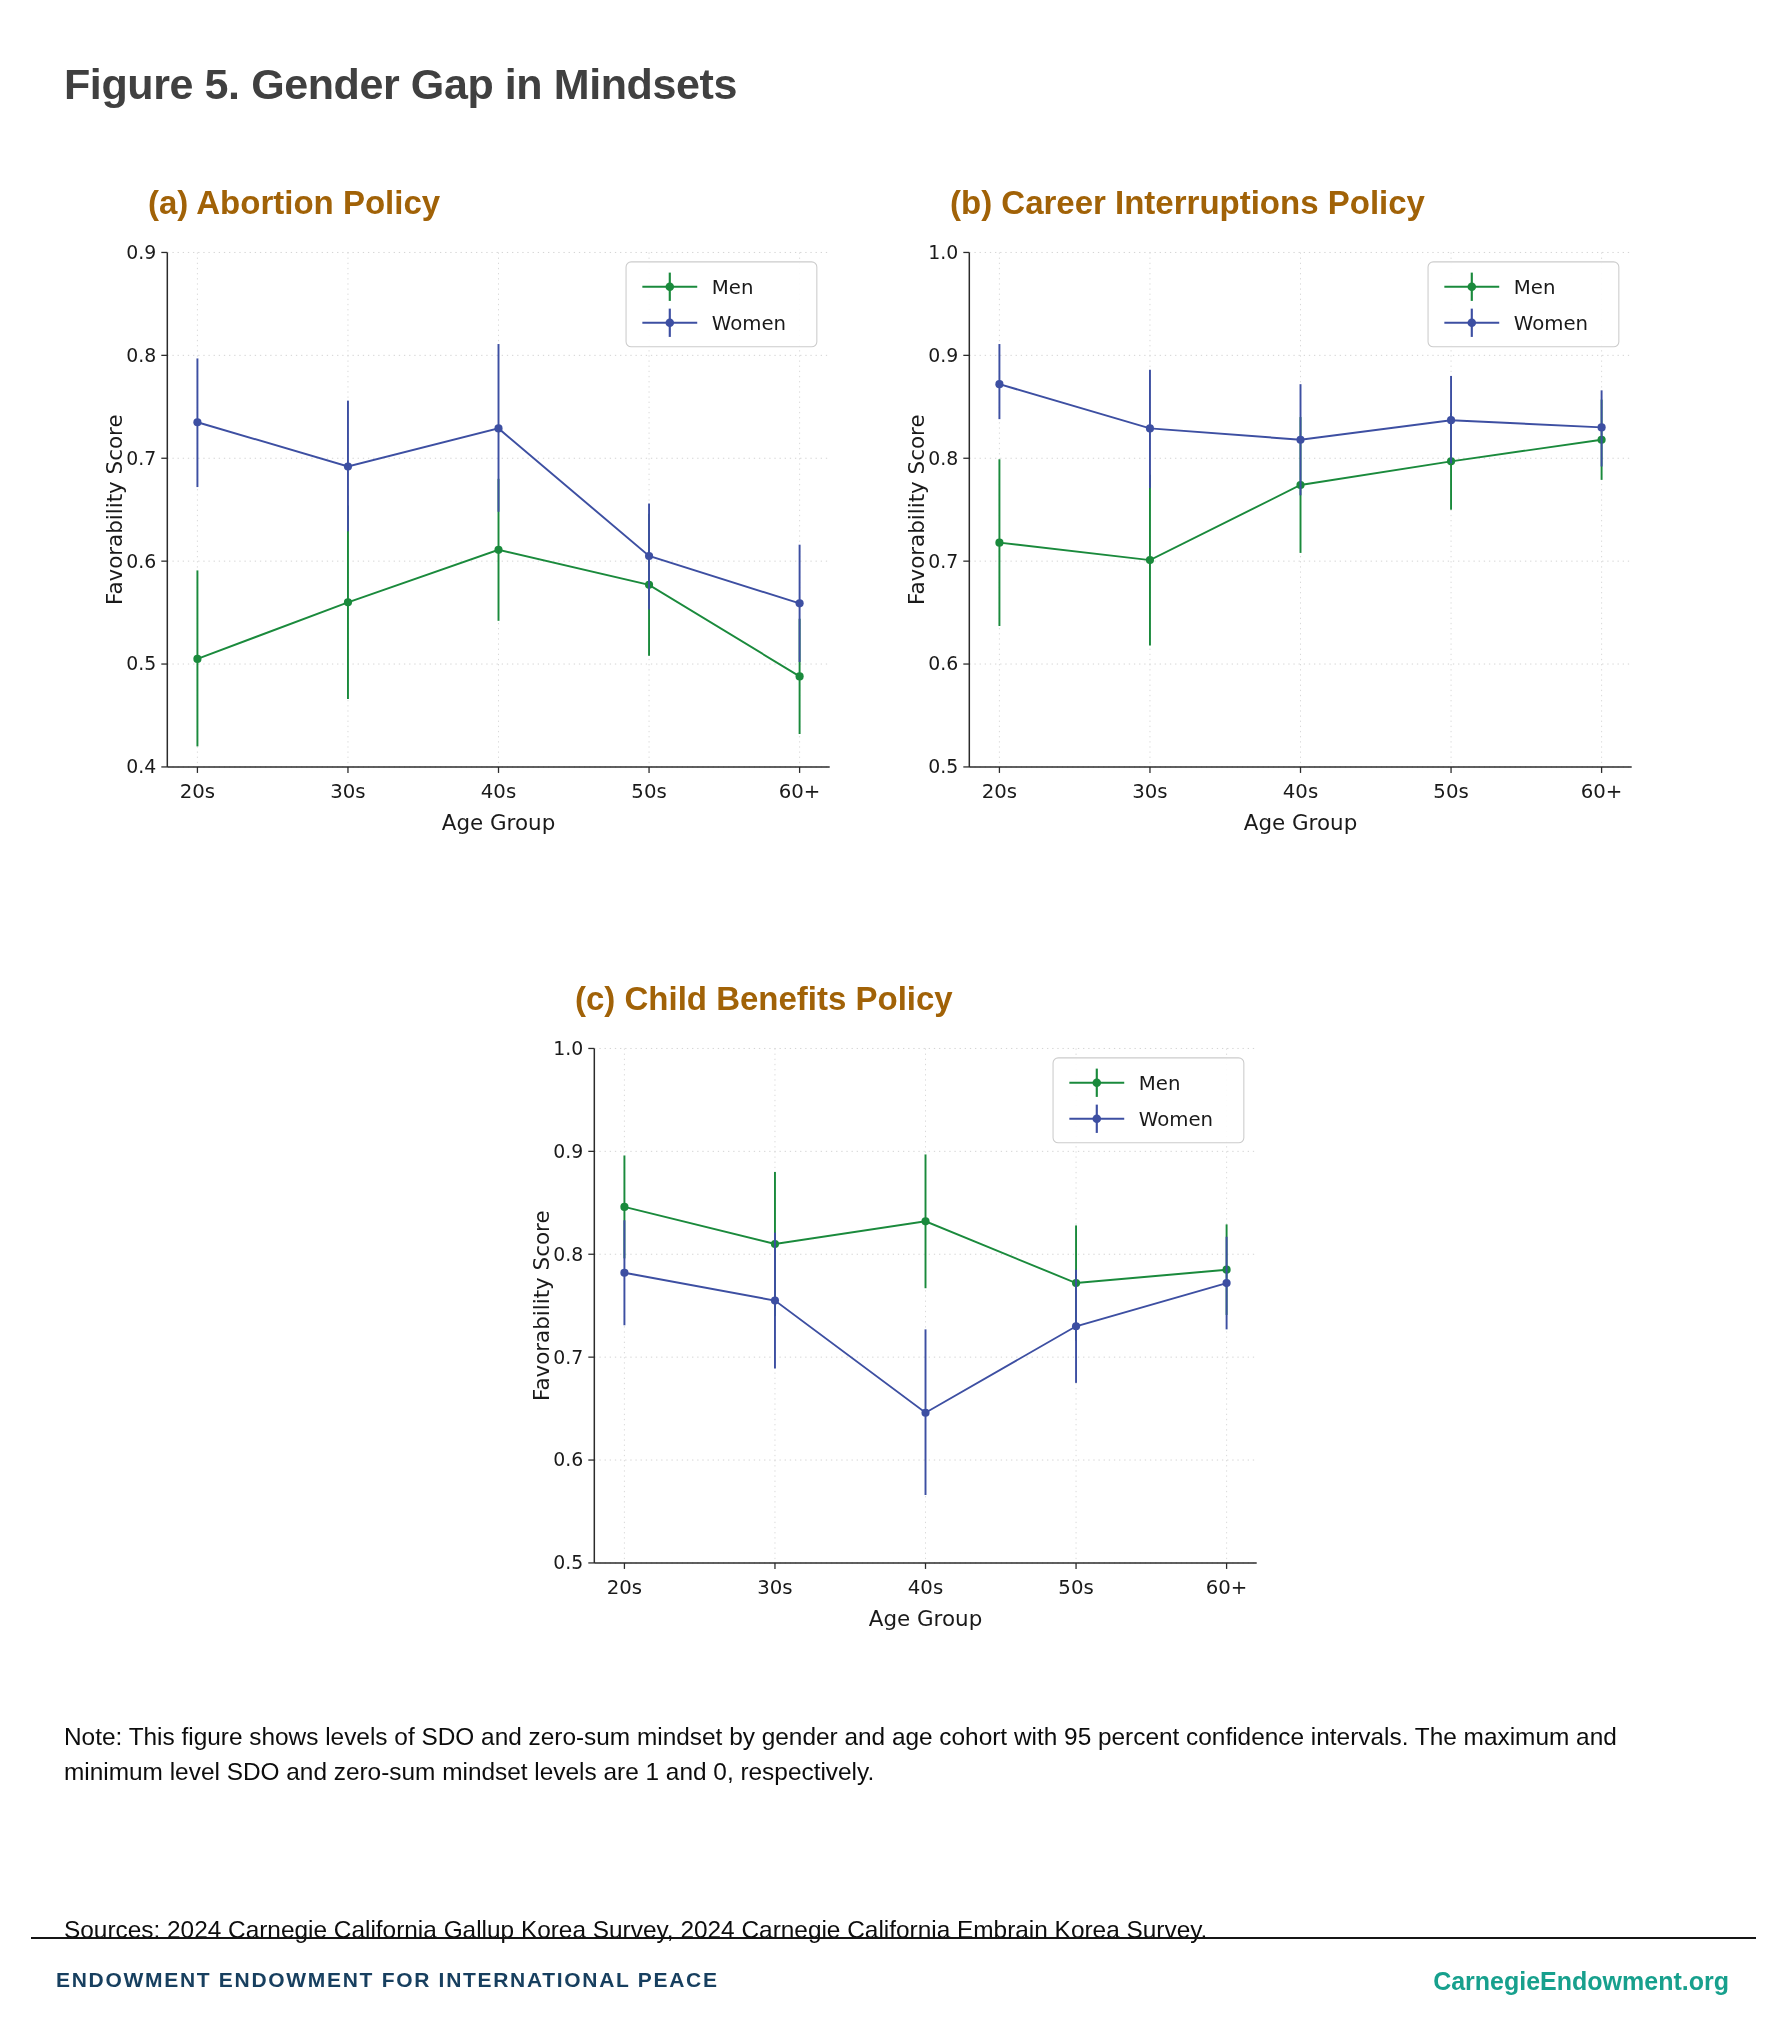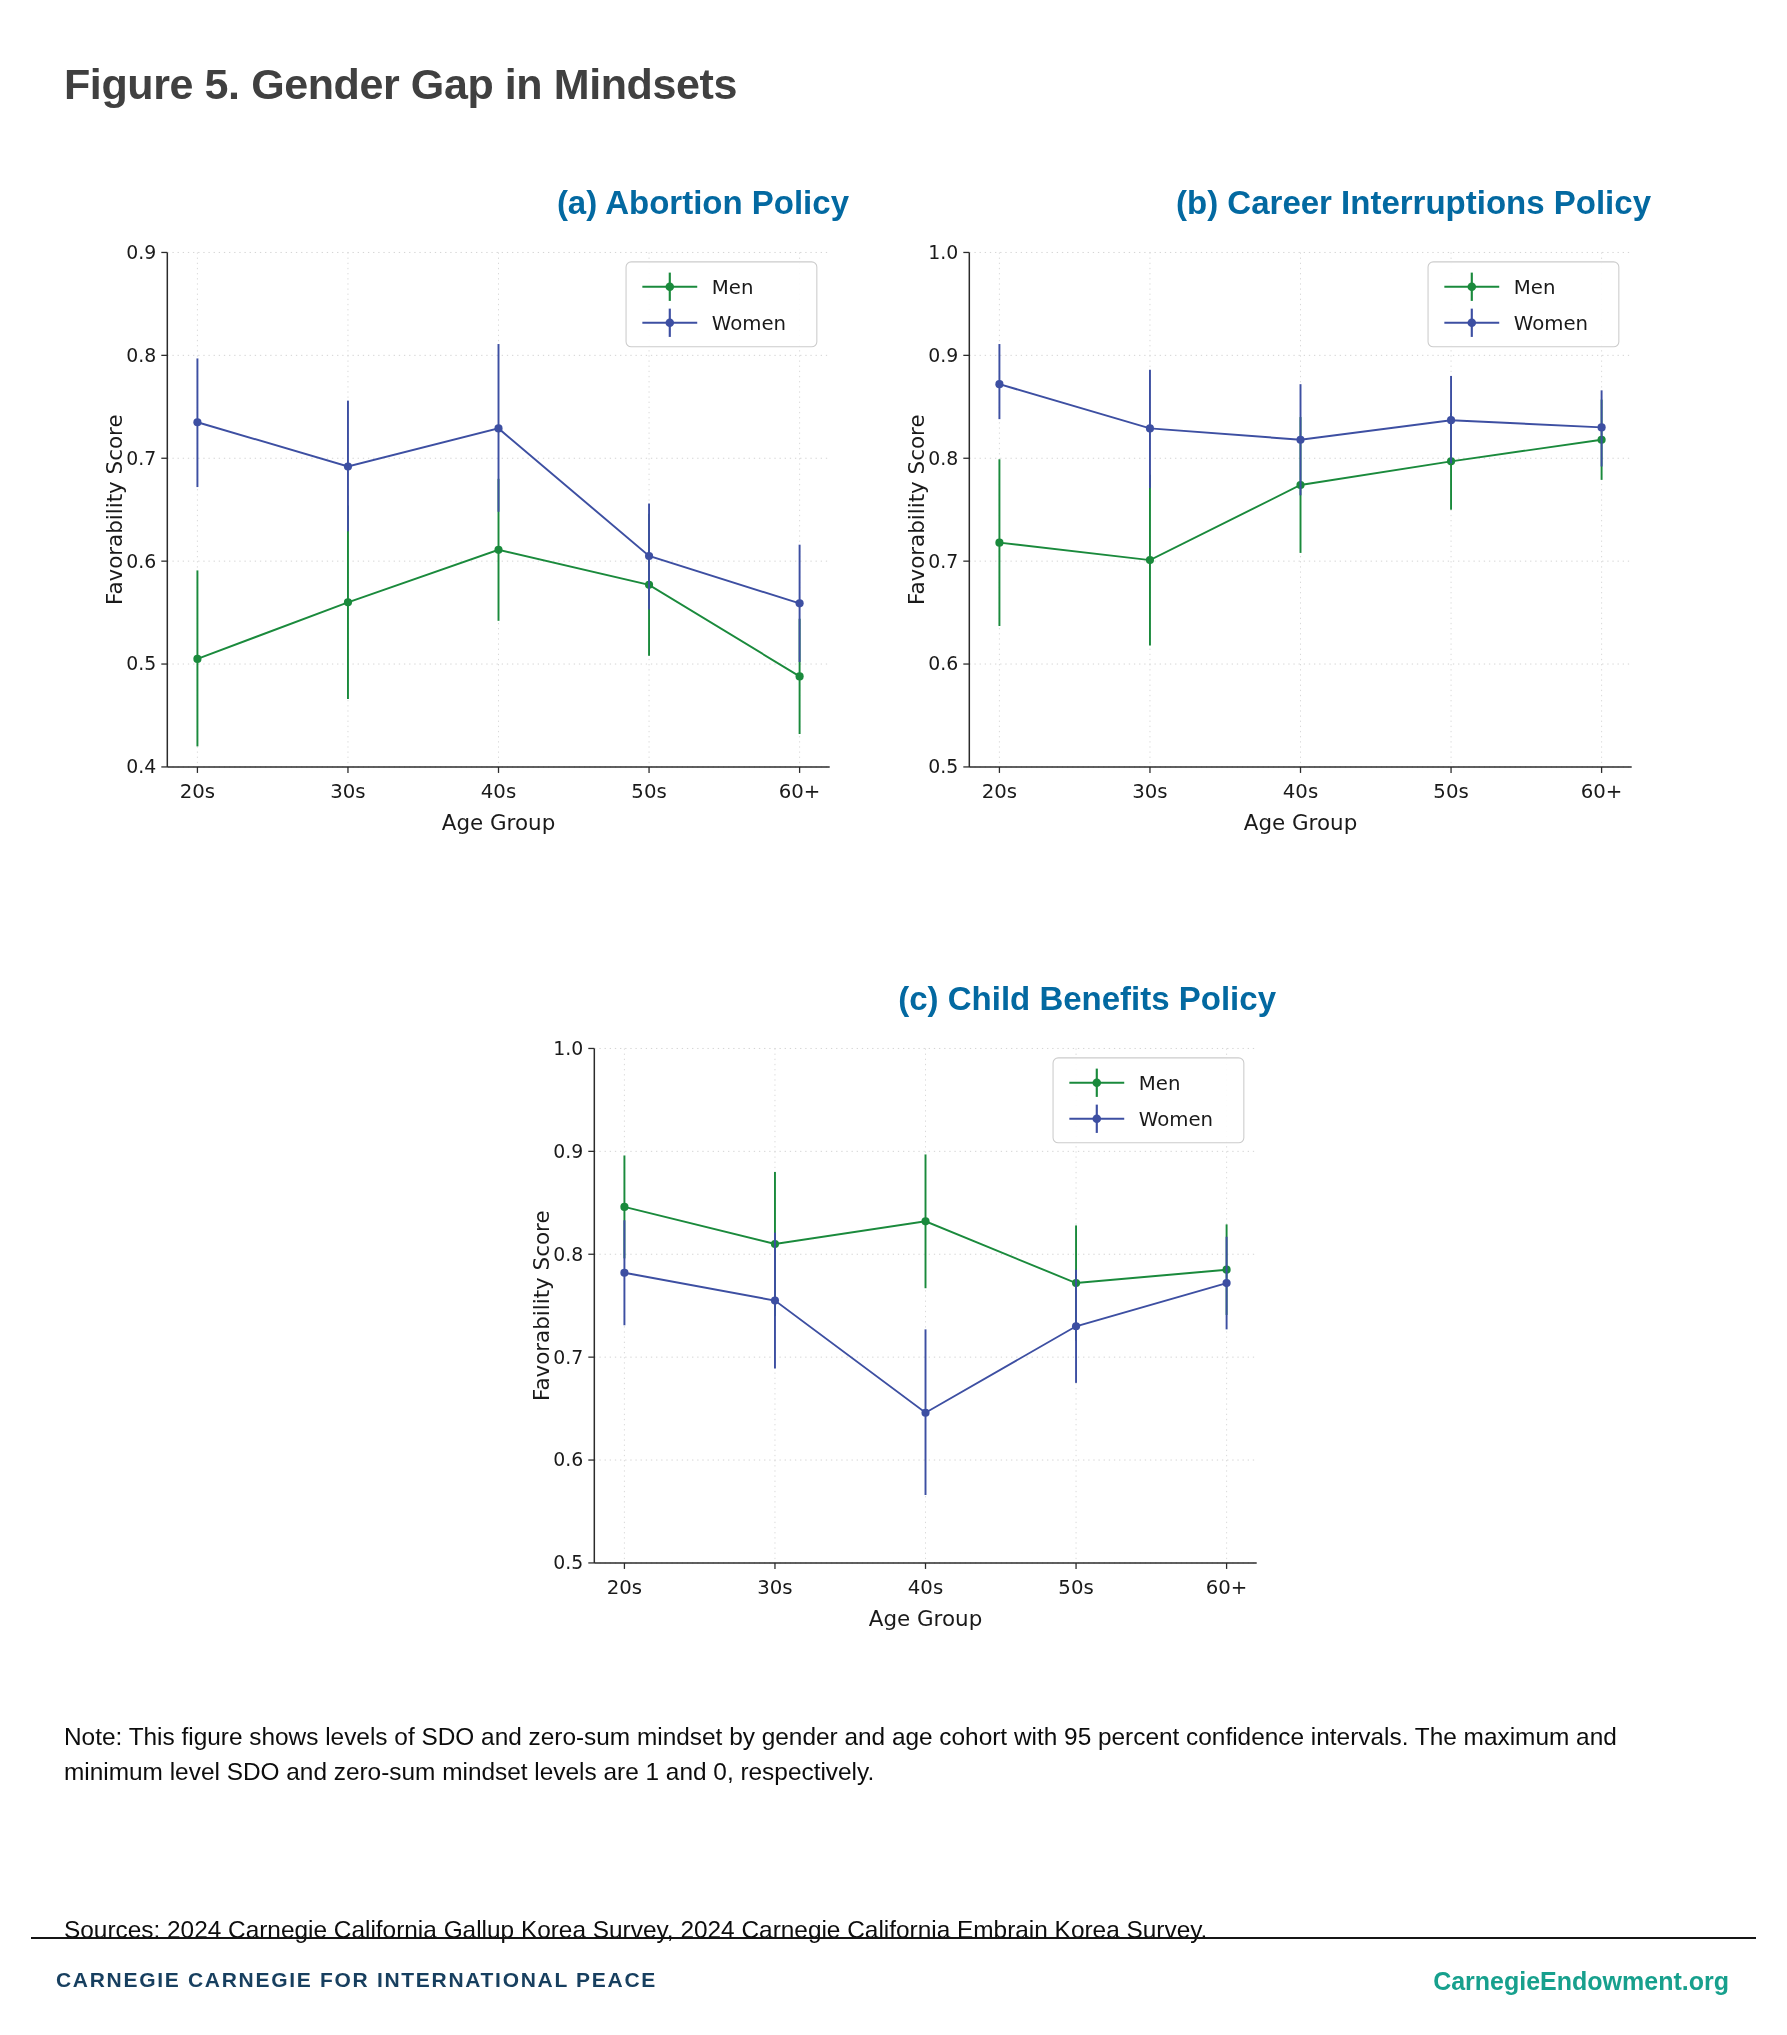--- a/index.html
+++ b/index.html
@@ -13,22 +13,22 @@
   .figure-title{
     position:absolute;left:64px;top:60px;
     font-size:43px;font-weight:bold;color:#404040;
     letter-spacing:-0.4px;
   }
   .chart-block{position:absolute;width:746px;}
   .chart-block.a{left:103px;top:184px;}
   .chart-block.b{left:905px;top:184px;}
   .chart-block.c{left:530px;top:980px;}
   .chart-title{
-    font-size:33px;font-weight:bold;color:#0369a1;
-    text-align:right;padding-left:45px;margin-bottom:11px;
+    font-size:33px;font-weight:bold;color:#a16207;
+    text-align:left;padding-left:45px;margin-bottom:11px;
     white-space:nowrap;
   }
   .chart-svg{display:block;}
   svg text{font-family:"DejaVu Sans","Liberation Sans",sans-serif;fill:#1a1a1a;}
   .note,.sources{
     position:absolute;left:64px;width:1617px;
     font-size:24.4px;line-height:1.42;color:#0d0d0d;
   }
   .note{top:1720px;}
   .sources{top:1913px;}
@@ -303,17 +303,17 @@
           <text x="1420" y="225" font-size="46" fill="#333333">Women</text>
         </g>
       </svg>
   </div>
 
   <div class="note">Note: This figure shows levels of SDO and zero-sum mindset by gender and age cohort with 95 percent confidence intervals. The maximum and minimum level SDO and zero-sum mindset levels are 1 and 0, respectively.</div>
   <div class="sources">Sources: 2024 Carnegie California Gallup Korea Survey, 2024 Carnegie California Embrain Korea Survey.</div>
 
   <div class="divider"></div>
 
-  <div class="footer-left" style="color: rgb(23, 63, 95);">CARNEGIE CARNEGIE FOR INTERNATIONAL PEACE</div>
+  <div class="footer-left" style="color: rgb(23, 63, 95);">ENDOWMENT ENDOWMENT FOR INTERNATIONAL PEACE</div>
   <div class="footer-right" style="color: rgb(23, 160, 141);">CarnegieEndowment.org</div>
 
 </div>
 
 
 </body></html>

